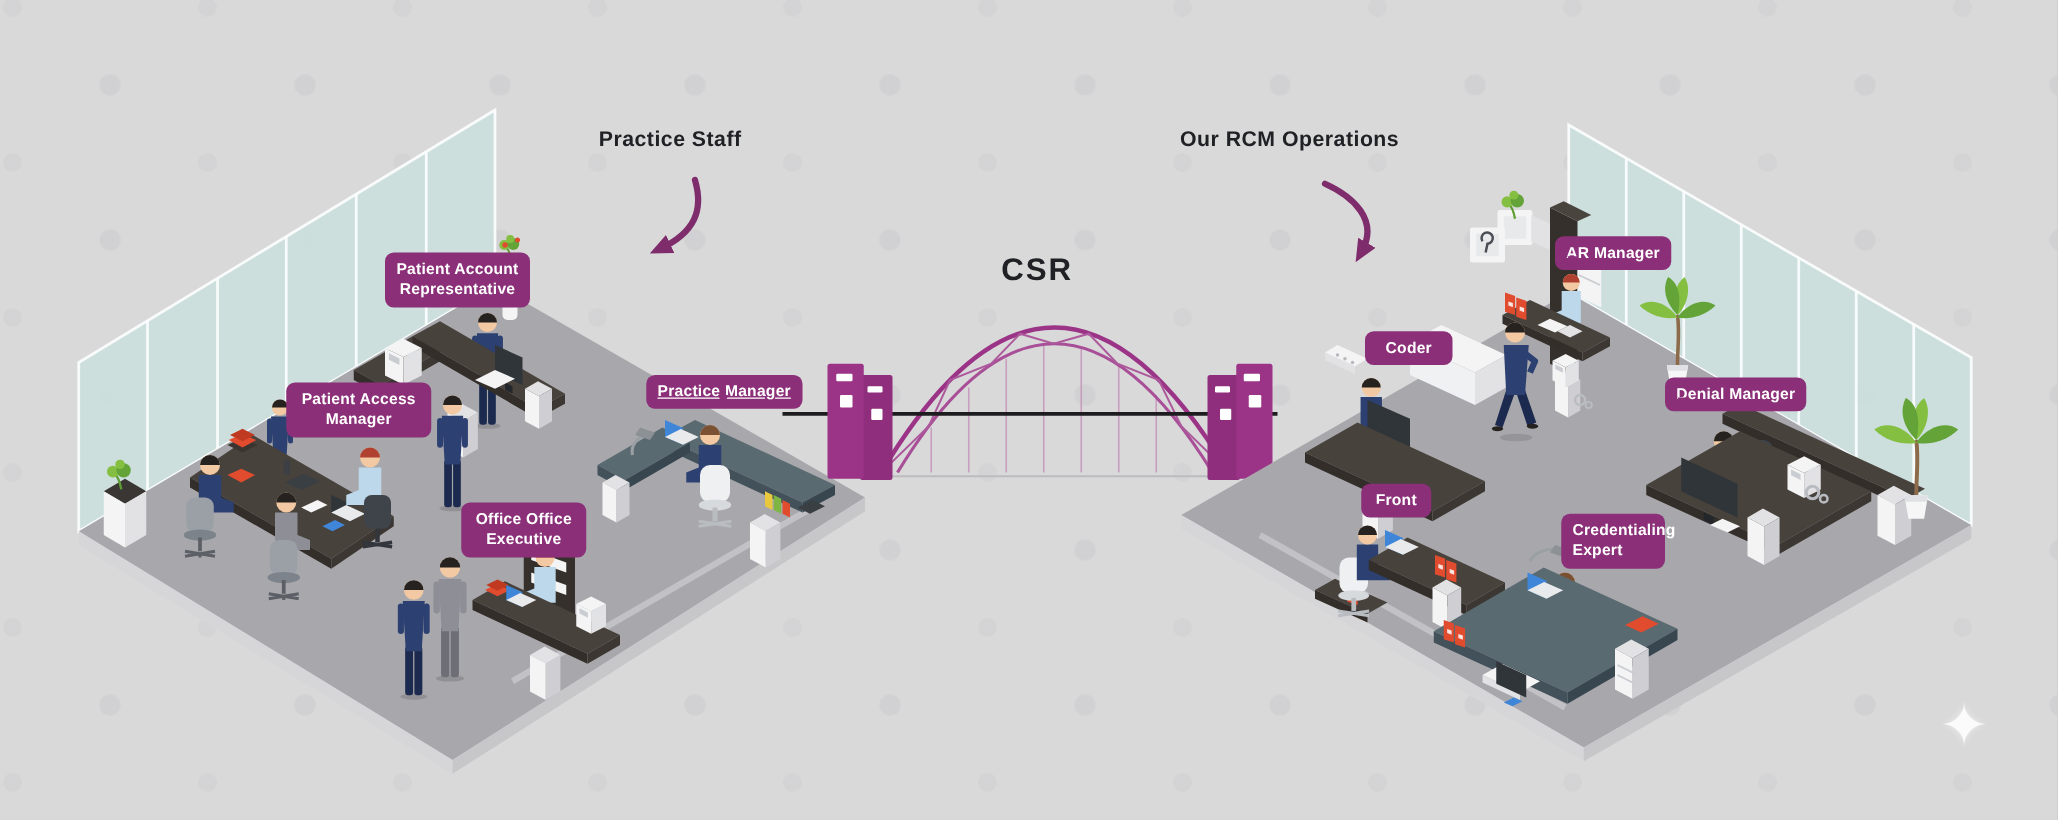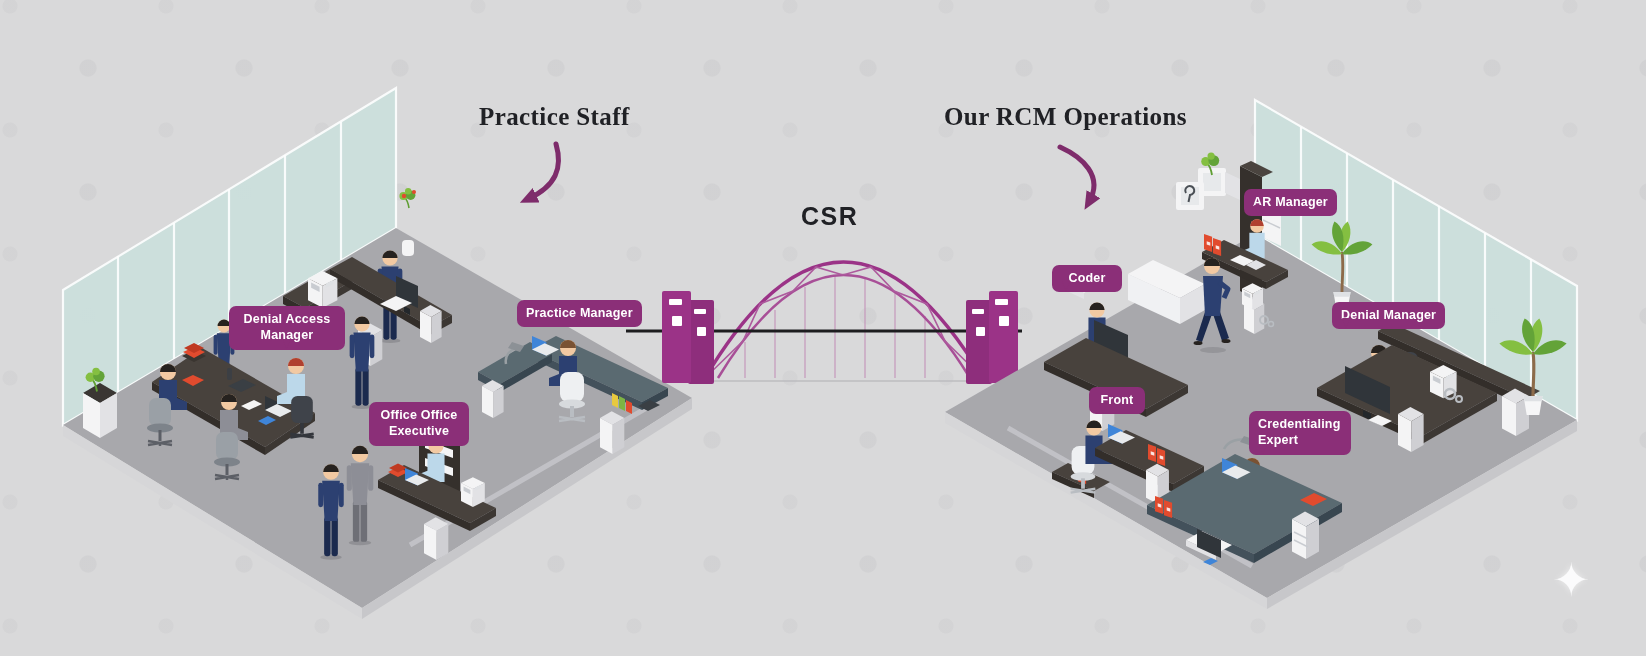--- a/index.html
+++ b/index.html
@@ -30,22 +30,22 @@
   .t-top{fill:var(--desk-teal)} .t-side{fill:#43515b} .t-side2{fill:#384650}
   .w1{fill:#f4f4f5} .w2{fill:#e2e2e5} .w3{fill:#cfcfd3}
   .red{fill:var(--accent-red)} .green{fill:var(--plant-green)} .green2{fill:#63a338}
   .scr{fill:#30353a} .scrb{fill:#3f85d8}
   .pot{fill:#f6f6f7} .trunk{stroke:#8d6b4a;fill:none}
   .fig-suit{fill:var(--suit,#2c4071)} .fig-legs{fill:var(--legs,#1b2a4e)}
   .fig-skin{fill:#f2c9a2} .fig-hair{fill:var(--hair,#26221f)}
   .arrowp{stroke:var(--arrow);stroke-width:5;fill:none;stroke-linecap:round}
 
   
-  .scene-title{position:absolute;font-weight:600;font-size:25px;line-height:1.1;
-    color:var(--title-text);letter-spacing:.4px;white-space:nowrap;font-family:Liberation Serif, serif;}
+  .scene-title{position:absolute;font-weight:600;font-size:17px;line-height:1.1;
+    color:var(--title-text);letter-spacing:.4px;white-space:nowrap;}
   .title-left{left:479px;top:103px;}
   .title-right{left:944px;top:103px;text-align:right;}
   .bridge-title{position:absolute;left:801px;top:202px;font-weight:700;font-size:25px;
     letter-spacing:1.5px;color:var(--title-text);}
   .badge{position:absolute;background:var(--badge);color:#fff;box-sizing:border-box;
     font-weight:600;font-size:12.5px;line-height:1.3;letter-spacing:.2px;
     padding:5px 9px 6px;border-radius:7px;text-align:center;z-index:5;}
   .badge.nw{white-space:nowrap;}
   .badge::after{content:"";position:absolute;bottom:-9px;width:0;height:0;
     border:10px solid rgba(0,0,0,0);border-top:10px solid var(--badge);
@@ -413,24 +413,25 @@
   </g>
   <g>
     <path class="arrowp" d="M1060,147 C1082,157 1104,176 1089,202" marker-end="url(#ah)"></path>
   </g>
 </svg>
 
   <div class="scene-title title-left">Practice Staff</div>
   <div class="scene-title title-right">Our RCM Operations</div>
   <div class="bridge-title">CSR</div>
 
-  <div class="badge tail-c" style="left:229px;top:306px;width:116px;">Denial Access Manager</div>
+  <div class="badge tail-r" style="left:308px;top:202px;width:116px;">Patient Account Representative</div>
+  <div class="badge tail-c" style="left:229px;top:306px;width:116px;">Patient Access Manager</div>
   <div class="badge tail-c" style="left:369px;top:402px;width:100px;">Office Office Executive</div>
-  <div class="badge tail-c nw" style="left:517px;top:300px;">Practice Manager</div>
-
-  <div class="badge tail-l nw" style="left:1052px;top:265px;min-width:70px;">Coder</div>
+  <div class="badge tail-c nw" style="left:517px;top:300px;text-decoration:underline;">Practice Manager</div>
+
+  <div class="badge tail-l nw" style="left:1092px;top:265px;min-width:70px;">Coder</div>
   <div class="badge tail-l nw" style="left:1089px;top:387px;min-width:56px;">Front</div>
   <div class="badge tail-l nw" style="left:1244px;top:189px;">AR Manager</div>
   <div class="badge tail-l nw" style="left:1332px;top:302px;">Denial Manager</div>
-  <div class="badge tail-l" style="left:1249px;top:411px;width:102px;text-align:left;">Credentialing Expert</div>
+  <div class="badge tail-l" style="left:1249px;top:411px;width:83px;text-align:left;">Credentialing Expert</div>
 
   <div class="sparkle">✦</div>
 </div>
 
 </body></html>

